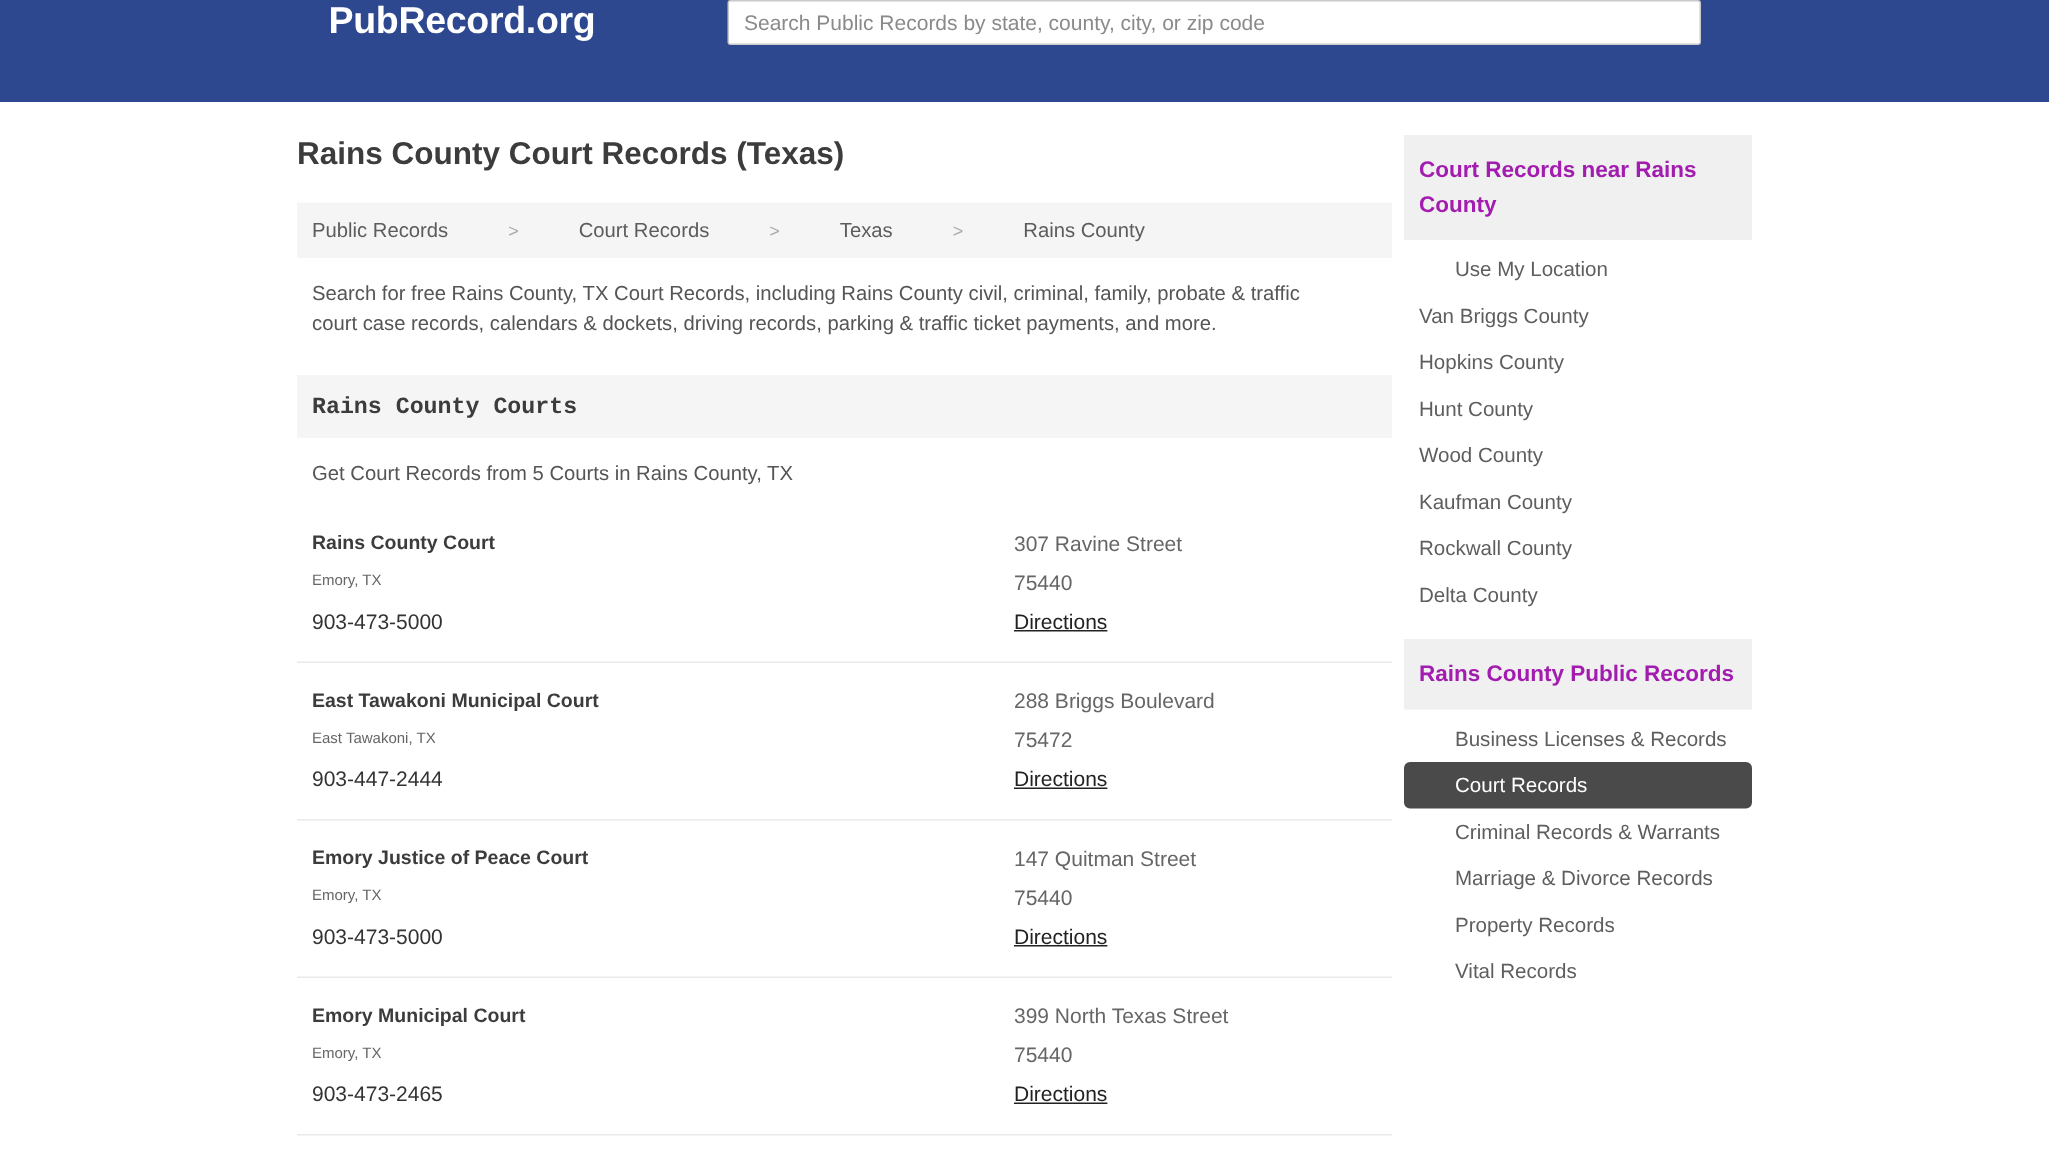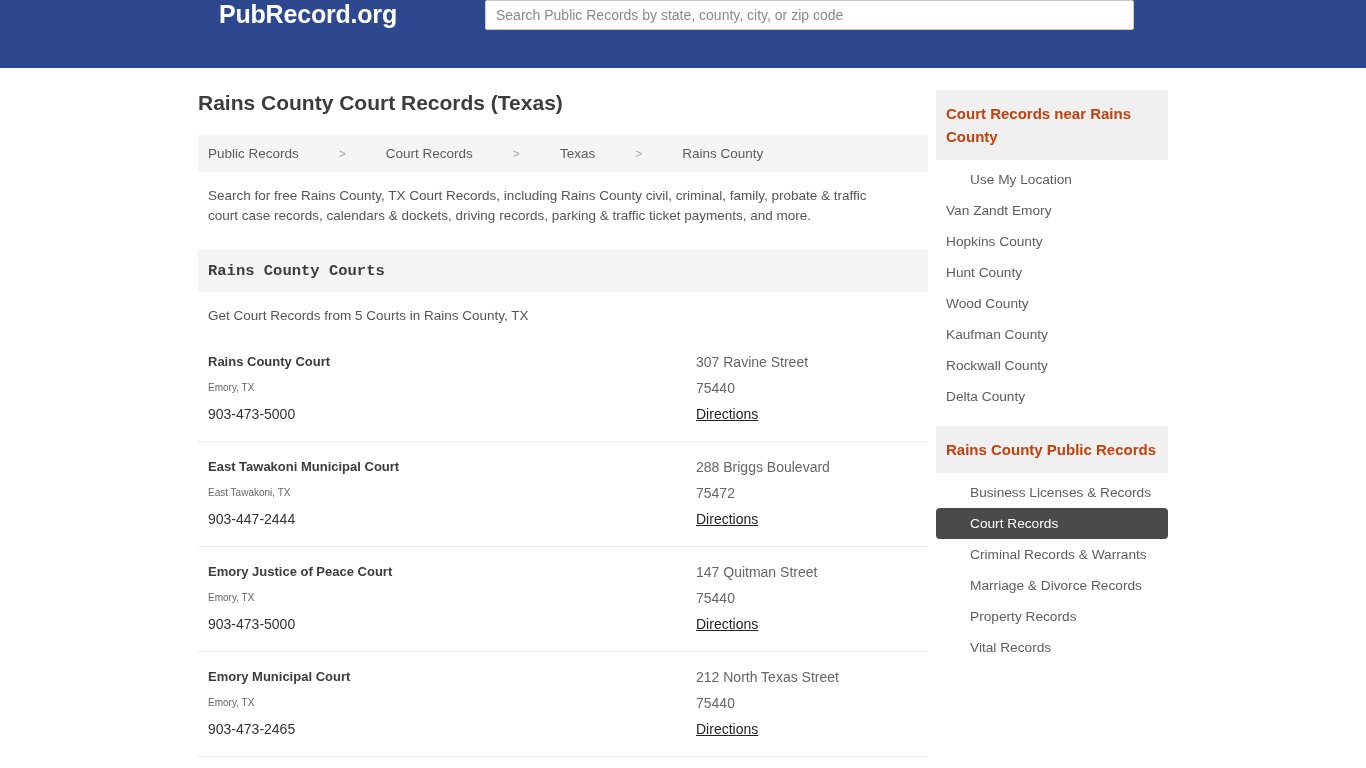--- a/index.html
+++ b/index.html
@@ -119,21 +119,21 @@
 
   
   .court-list { margin-top: 6px; }
   .court-row {
     display: flex;
     padding: 12px 10px 14px 10px;
     border-bottom: 1px solid #eaeaea;
   }
   .court-row:last-child { border-bottom: none; }
   .court-left { width: 468px; flex: 0 0 468px; }
-  .court-right { flex: 1; margin-left: 20px; }
+  .court-right { flex: 1; }
   .court-name {
     font-size: 13px;
     font-weight: bold;
     color: #3c3c3c;
     line-height: 26px;
   }
   .court-city {
     font-size: 10px;
     color: #666;
     line-height: 26px;
@@ -162,21 +162,21 @@
     cursor: pointer;
   }
 
   
   .side-box { margin-bottom: 4px; }
   .side-header {
     background: #f0f0f0;
     padding: 12px 10px;
     font-size: 15px;
     font-weight: bold;
-    color: #c2410c;
+    color: #a21caf;
     line-height: 23px;
   }
   .side-list { padding: 4px 0 10px 0; }
   .side-item {
     display: block;
     padding: 8px 10px;
     font-size: 13.7px;
     color: #5e5e5e;
     text-decoration: none;
     border-radius: 4px;
@@ -244,33 +244,33 @@
               <div class="court-phone">903-473-5000</div>
             </div>
             <div class="court-right"><div class="court-address">147 Quitman Street</div><div class="court-zip">75440</div><a class="directions-link">Directions</a></div>
           </div>
           <div class="court-row">
             <div class="court-left">
               <div class="court-name">Emory Municipal Court</div>
               <div class="court-city">Emory, TX</div>
               <div class="court-phone">903-473-2465</div>
             </div>
-            <div class="court-right"><div class="court-address">212 North Texas Street</div><div class="court-zip">75440</div><a class="directions-link">Directions</a></div>
+            <div class="court-right"><div class="court-address">399 North Texas Street</div><div class="court-zip">75440</div><a class="directions-link">Directions</a></div>
           </div>
           <div class="court-row"></div>
         </div>
     </div>
 
     <div class="side-col">
 
       <div class="side-box">
         <div class="side-header">Court Records near Rains County</div>
         <div class="side-list" id="nearby-list">
             <a class="side-item indent">Use My Location</a>
-            <a class="side-item">Van Zandt Emory</a>
+            <a class="side-item">Van Briggs County</a>
             <a class="side-item">Hopkins County</a>
             <a class="side-item">Hunt County</a>
             <a class="side-item">Wood County</a>
             <a class="side-item">Kaufman County</a>
             <a class="side-item">Rockwall County</a>
             <a class="side-item">Delta County</a>
           </div>
       </div>
 
       <div class="side-box">

